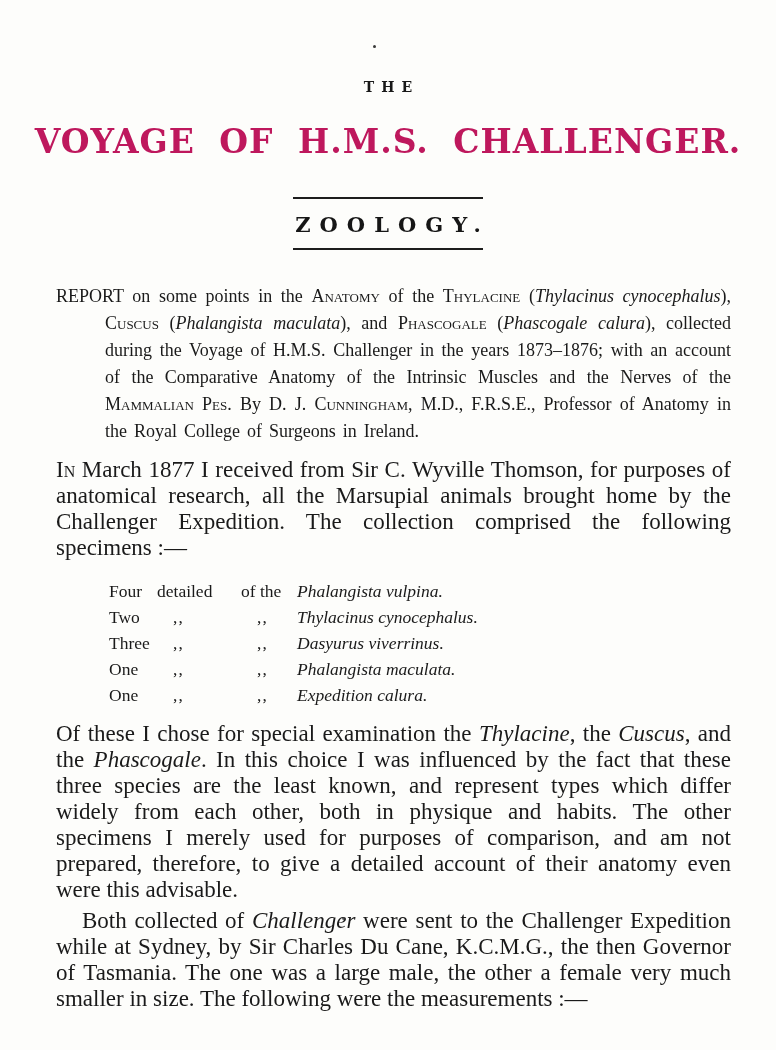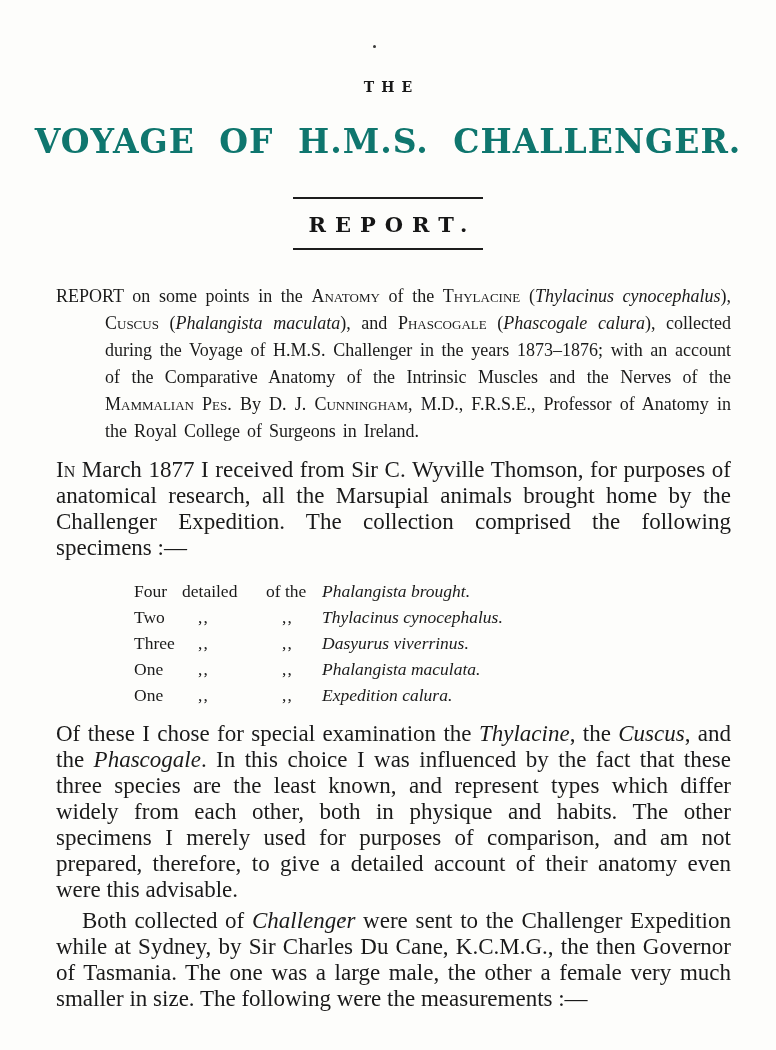--- a/index.html
+++ b/index.html
@@ -22,21 +22,21 @@
     font-family: "DejaVu Serif", serif;
     font-size: 14px; font-weight: bold;
     letter-spacing: 7px; text-indent: 7px;
     color: #181818;
   }
   .title {
     margin-top: 27px;
     font-family: "DejaVu Serif", serif;
     font-size: 33px; font-weight: bold;
     letter-spacing: 1px; word-spacing: 12px;
-    color: #0f766e;
+    color: #be185d;
     white-space: nowrap;
   }
   .rule {
     width: 190px; height: 2px;
     margin: 0 auto;
     background: #1d1d1d;
   }
   .rule-top { margin-top: 36px; }
   .section {
     margin-top: 13px;
@@ -54,21 +54,21 @@
     font-size: 18px; line-height: 27px;
     padding-left: 49px; text-indent: -49px;
     word-spacing: 2.5px;
   }
   .body { font-size: 23px; line-height: 26px; }
   .body.first { margin-top: 12px; }
   .body.indent { text-indent: 26px; margin-top: 5px; }
   .selection { margin-top: 13px; }
 
   .specimens {
-    margin: 17px 0 13px 90px;
+    margin: 17px 0 13px 65px;
     border-collapse: collapse;
     table-layout: fixed;
     font-size: 17.5px; line-height: 26px;
   }
   .specimens col.c1 { width: 48px; }
   .specimens col.c2 { width: 84px; }
   .specimens col.c3 { width: 56px; }
   .specimens td { vertical-align: baseline; white-space: nowrap; }
   .specimens td.ditto { padding-left: 16px; letter-spacing: 1px; }
 
@@ -79,42 +79,42 @@
 <body>
 
 <div class="sheet">
   <span class="speck speck-top"></span>
   <span class="speck speck-bottom"></span>
 
   <header class="masthead">
     <div class="kicker">THE</div>
     <h1 class="title">VOYAGE OF H.M.S. CHALLENGER.</h1>
     <div class="rule rule-top"></div>
-    <h2 class="section">REPORT.</h2>
+    <h2 class="section">ZOOLOGY.</h2>
     <div class="rule rule-bottom"></div>
   </header>
 
   <main class="content">
     <p class="report"><span>REPORT on some points in the </span><span class="sc">Anatomy</span><span> of the </span><span class="sc">Thylacine</span><span> (</span><span class="it">Thylacinus cynocephalus</span><span>), </span><span class="sc">Cuscus</span><span> (</span><span class="it">Phalangista maculata</span><span>), and </span><span class="sc">Phascogale</span><span> (</span><span class="it">Phascogale calura</span><span>), collected during the Voyage of H.M.S. Challenger in the years 1873–1876; with an account of the Comparative Anatomy of the Intrinsic Muscles and the Nerves of the </span><span class="sc">Mammalian Pes</span><span>.  By D. J. </span><span class="sc">Cunningham</span><span>, M.D., F.R.S.E., Professor of Anatomy in the Royal College of Surgeons in Ireland.</span></p>
 
     <p class="body first"><span class="sc">In</span><span> March 1877 I received from Sir C. Wyville Thomson, for purposes of anatomical research, all the Marsupial animals brought home by the Challenger Expedition.  The collection comprised the following specimens :—</span></p>
 
     <table class="specimens">
       <colgroup>
           <col class="c1">
           <col class="c2">
           <col class="c3">
           <col class="c4">
         </colgroup>
       <tbody>
           <tr>
             <td>Four</td>
             <td>detailed</td>
             <td>of the</td>
-            <td class="it">Phalangista brought.</td>
+            <td class="it">Phalangista vulpina.</td>
           </tr>
           <tr>
             <td>Two</td>
             <td class="ditto">,,</td>
             <td class="ditto">,,</td>
             <td class="it">Thylacinus cynocephalus.</td>
           </tr>
           <tr>
             <td>Three</td>
             <td class="ditto">,,</td>

